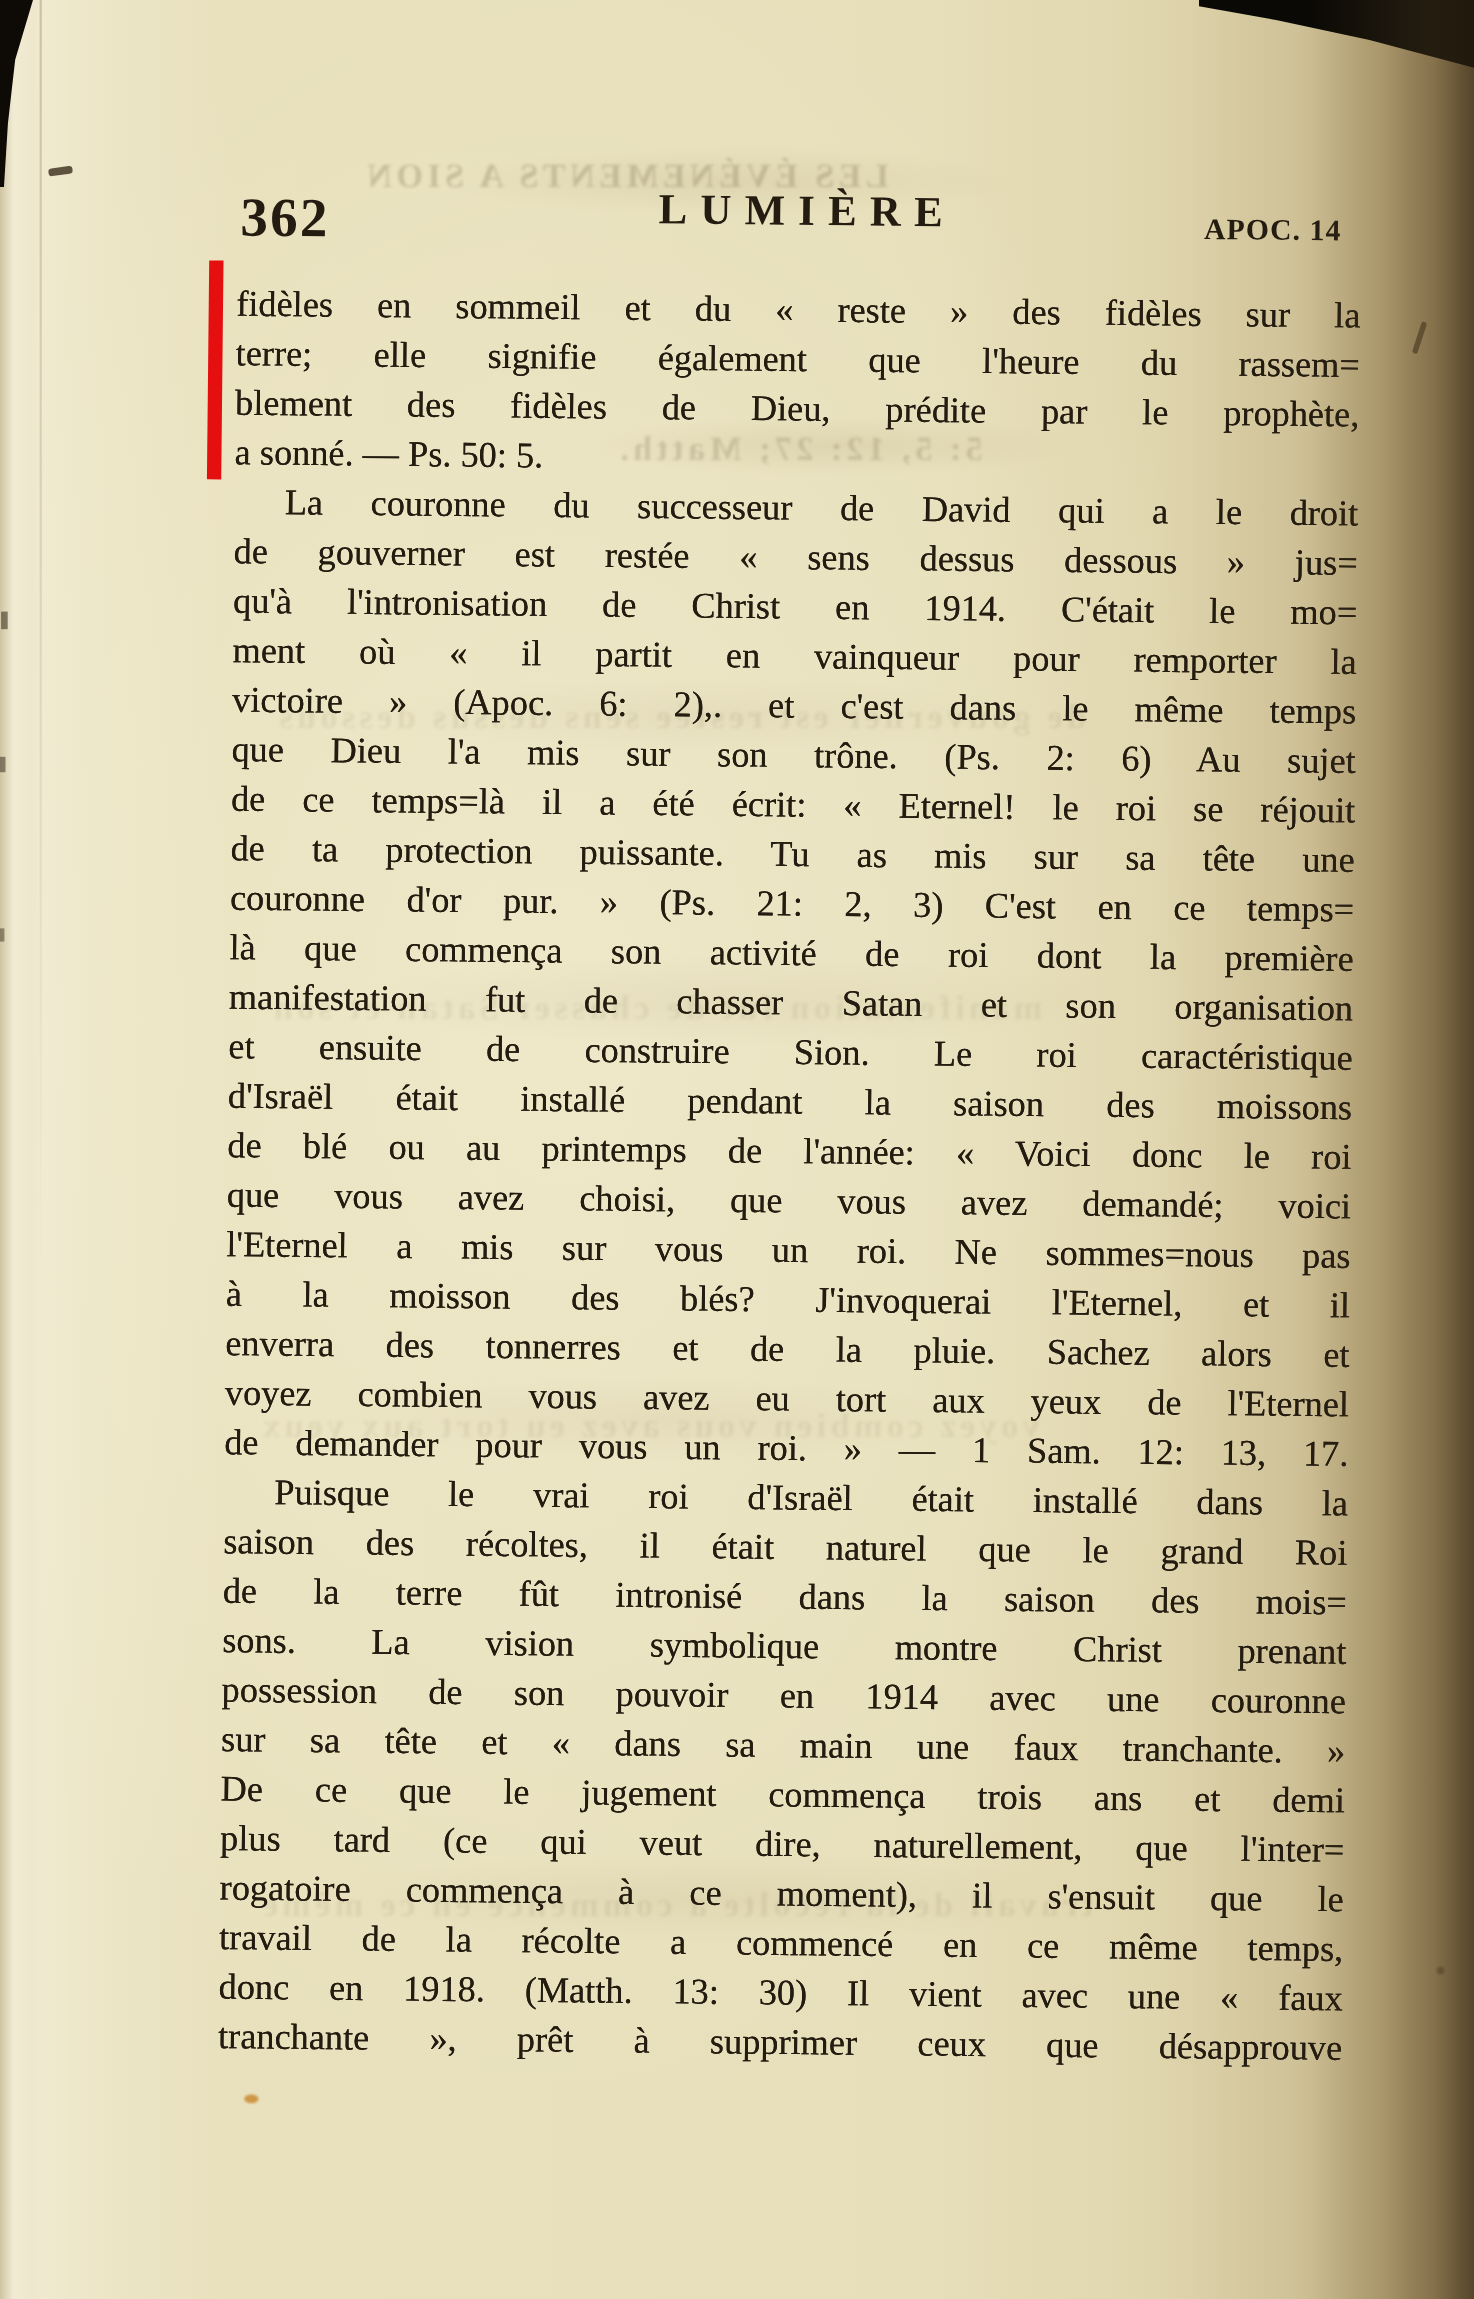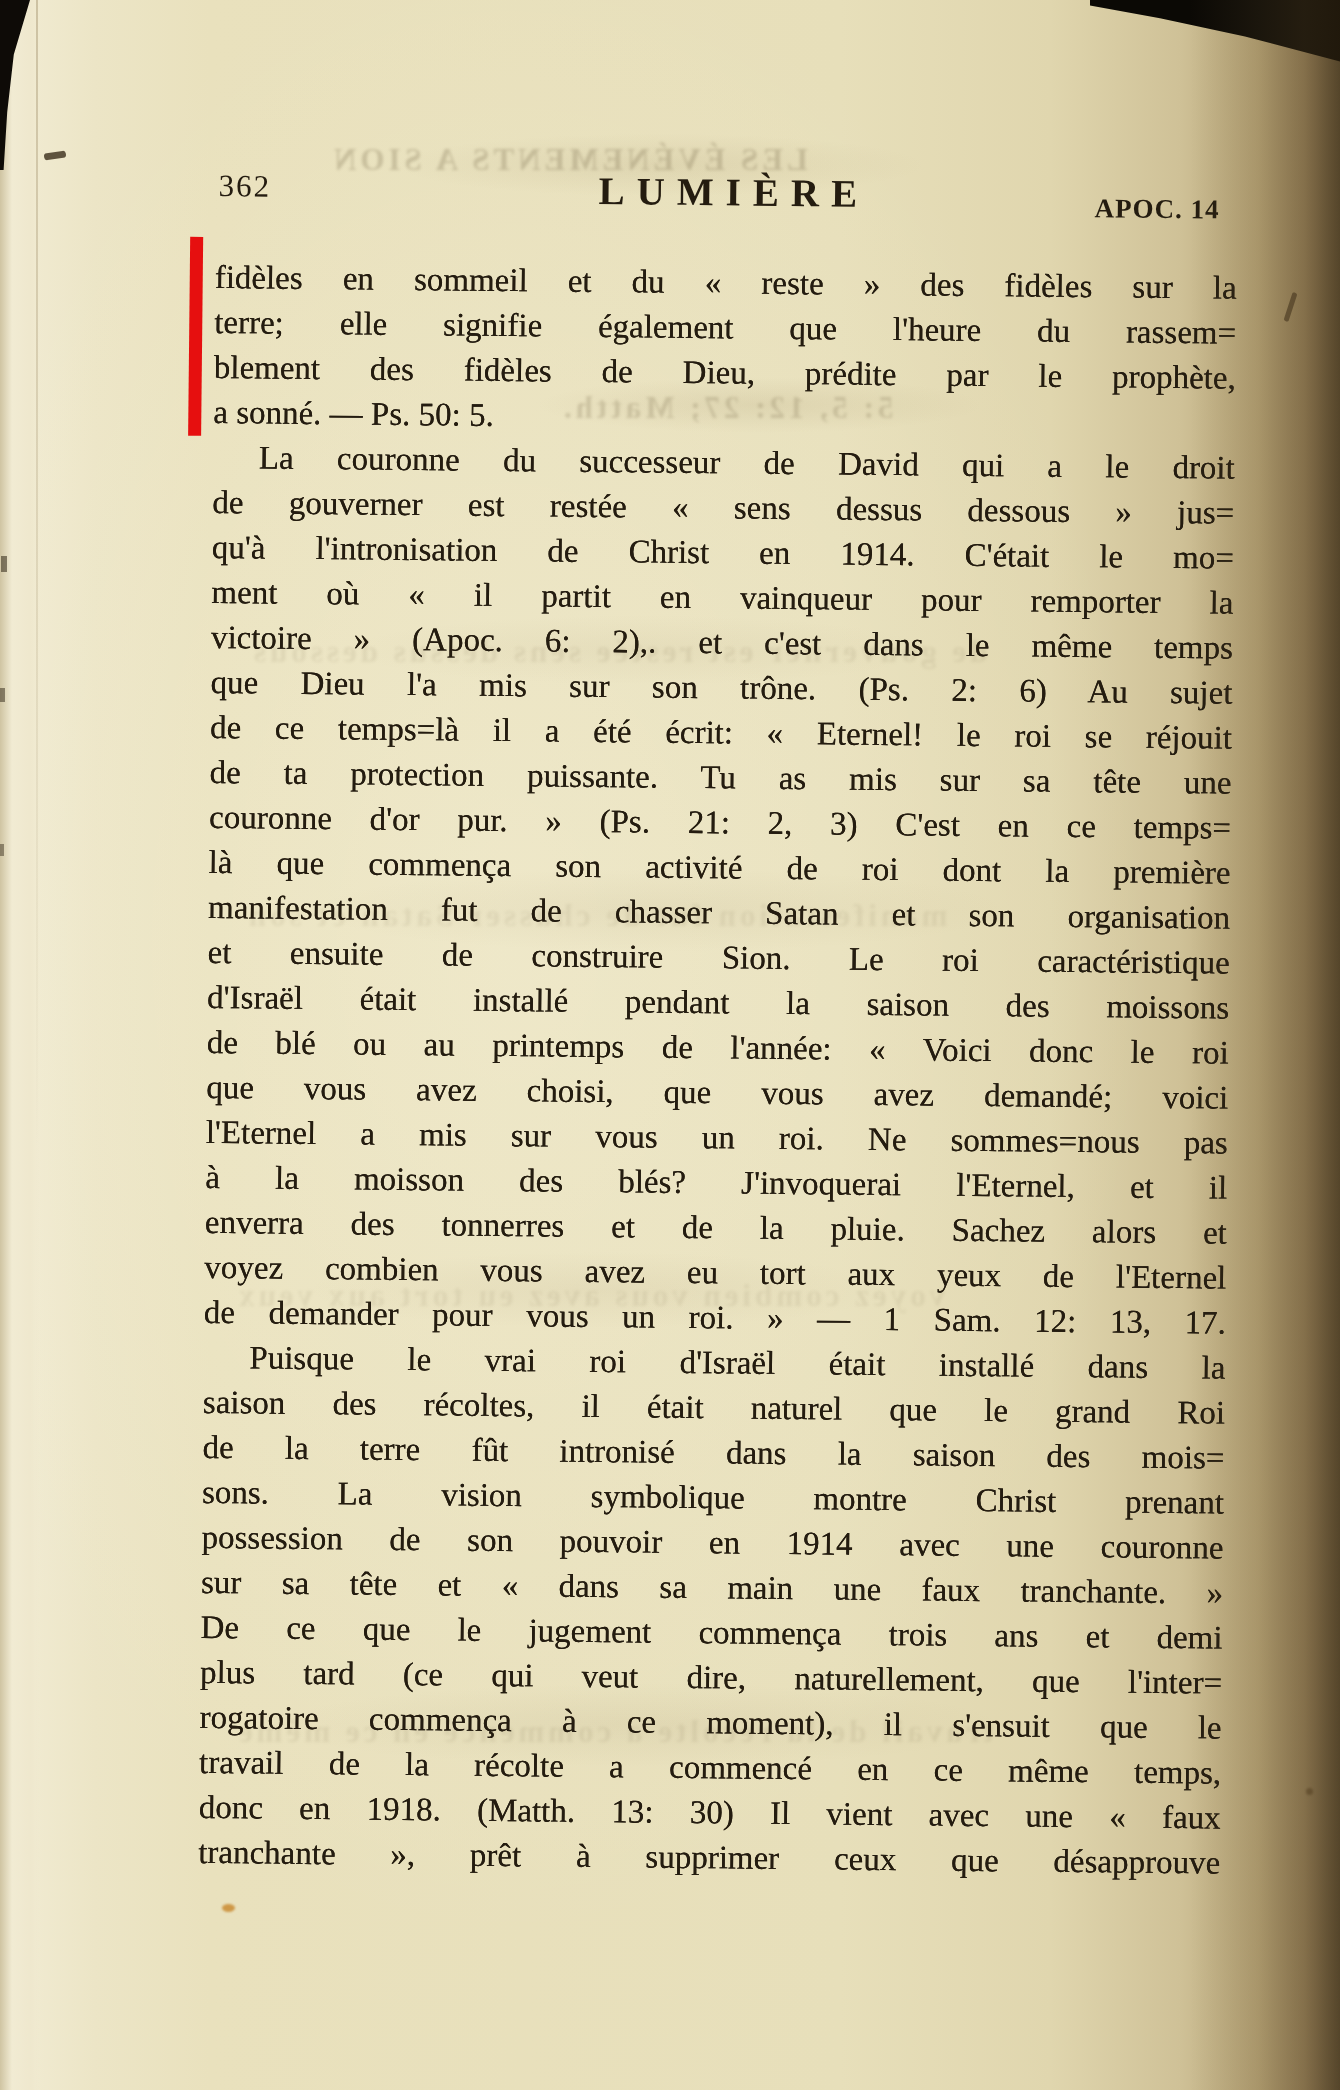--- a/index.html
+++ b/index.html
@@ -64,21 +64,21 @@
 
   
   .content {
     position:absolute; inset:0;
     transform:rotate(0.6deg);
     transform-origin:215px 255px;
     color:#241c10;
   }
   .page-number {
     position:absolute; left:218px; top:168px;
-    font-size:31px; font-weight:normal; letter-spacing:2px;
+    font-size:50px; font-weight:bold; letter-spacing:2px;
   }
   .running-title {
     position:absolute; left:598px; top:164px;
     font-size:39px; font-weight:bold; letter-spacing:12px;
   }
   .header-ref {
     position:absolute; left:1094px; top:184px;
     font-size:27px; font-weight:bold; letter-spacing:1px;
   }
   .red-marker {

